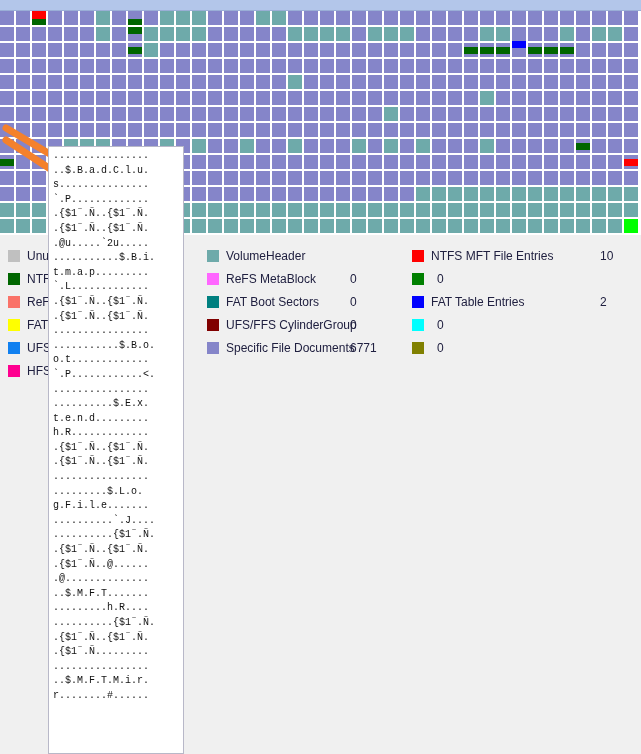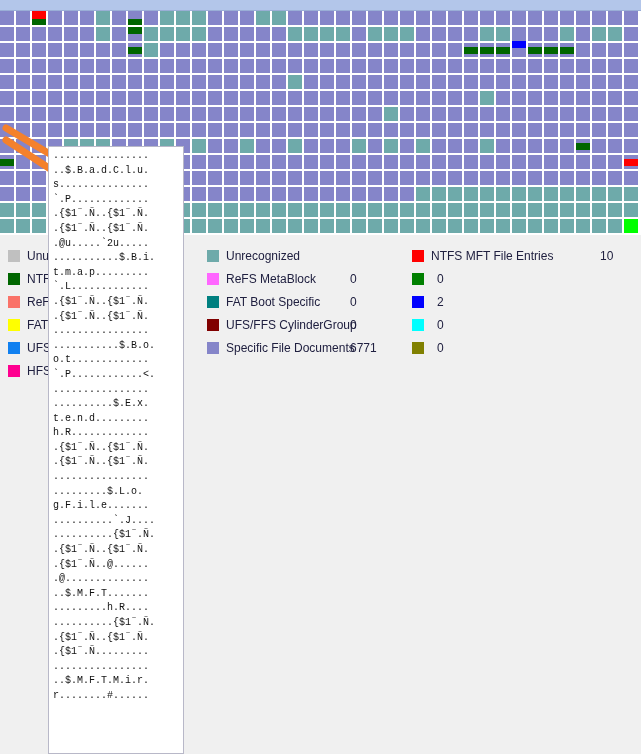--- a/index.html
+++ b/index.html
@@ -705,31 +705,31 @@
           <span class="legend-label">UFS/</span>
         </div>
         <div class="legend-row">
           <span class="swatch" style="background: rgb(255, 0, 144);"></span>
           <span class="legend-label">HFS/</span>
         </div>
       </div>
     <div class="legend-col" id="legend-col-mid">
         <div class="legend-row">
           <span class="swatch" style="background: rgb(110, 170, 170);"></span>
-          <span class="legend-label">Unrecognized</span>
+          <span class="legend-label">VolumeHeader</span>
           <span class="legend-count"></span>
         </div>
         <div class="legend-row">
           <span class="swatch" style="background: rgb(255, 102, 255);"></span>
           <span class="legend-label">ReFS MetaBlock</span>
           <span class="legend-count">0</span>
         </div>
         <div class="legend-row">
           <span class="swatch" style="background: rgb(0, 128, 128);"></span>
-          <span class="legend-label">FAT Boot Specific</span>
+          <span class="legend-label">FAT Boot Sectors</span>
           <span class="legend-count">0</span>
         </div>
         <div class="legend-row">
           <span class="swatch" style="background: rgb(128, 0, 0);"></span>
           <span class="legend-label">UFS/FFS CylinderGroup</span>
           <span class="legend-count">0</span>
         </div>
         <div class="legend-row">
           <span class="swatch" style="background: rgb(133, 133, 201);"></span>
           <span class="legend-label">Specific File Documents</span>
@@ -741,20 +741,21 @@
           <span class="swatch" style="background: rgb(255, 0, 0);"></span>
           <span class="legend-label">NTFS MFT File Entries</span>
           <span class="legend-count">10</span>
         </div>
         <div class="legend-row">
           <span class="swatch" style="background: rgb(0, 128, 0);"></span>
           <span class="legend-count">0</span>
         </div>
         <div class="legend-row">
           <span class="swatch" style="background: rgb(0, 0, 255);"></span>
+          <span class="legend-label">FAT Table Entries</span>
           <span class="legend-count">2</span>
         </div>
         <div class="legend-row">
           <span class="swatch" style="background: rgb(0, 255, 255);"></span>
           <span class="legend-count">0</span>
         </div>
         <div class="legend-row">
           <span class="swatch" style="background: rgb(128, 128, 0);"></span>
           <span class="legend-count">0</span>
         </div>

